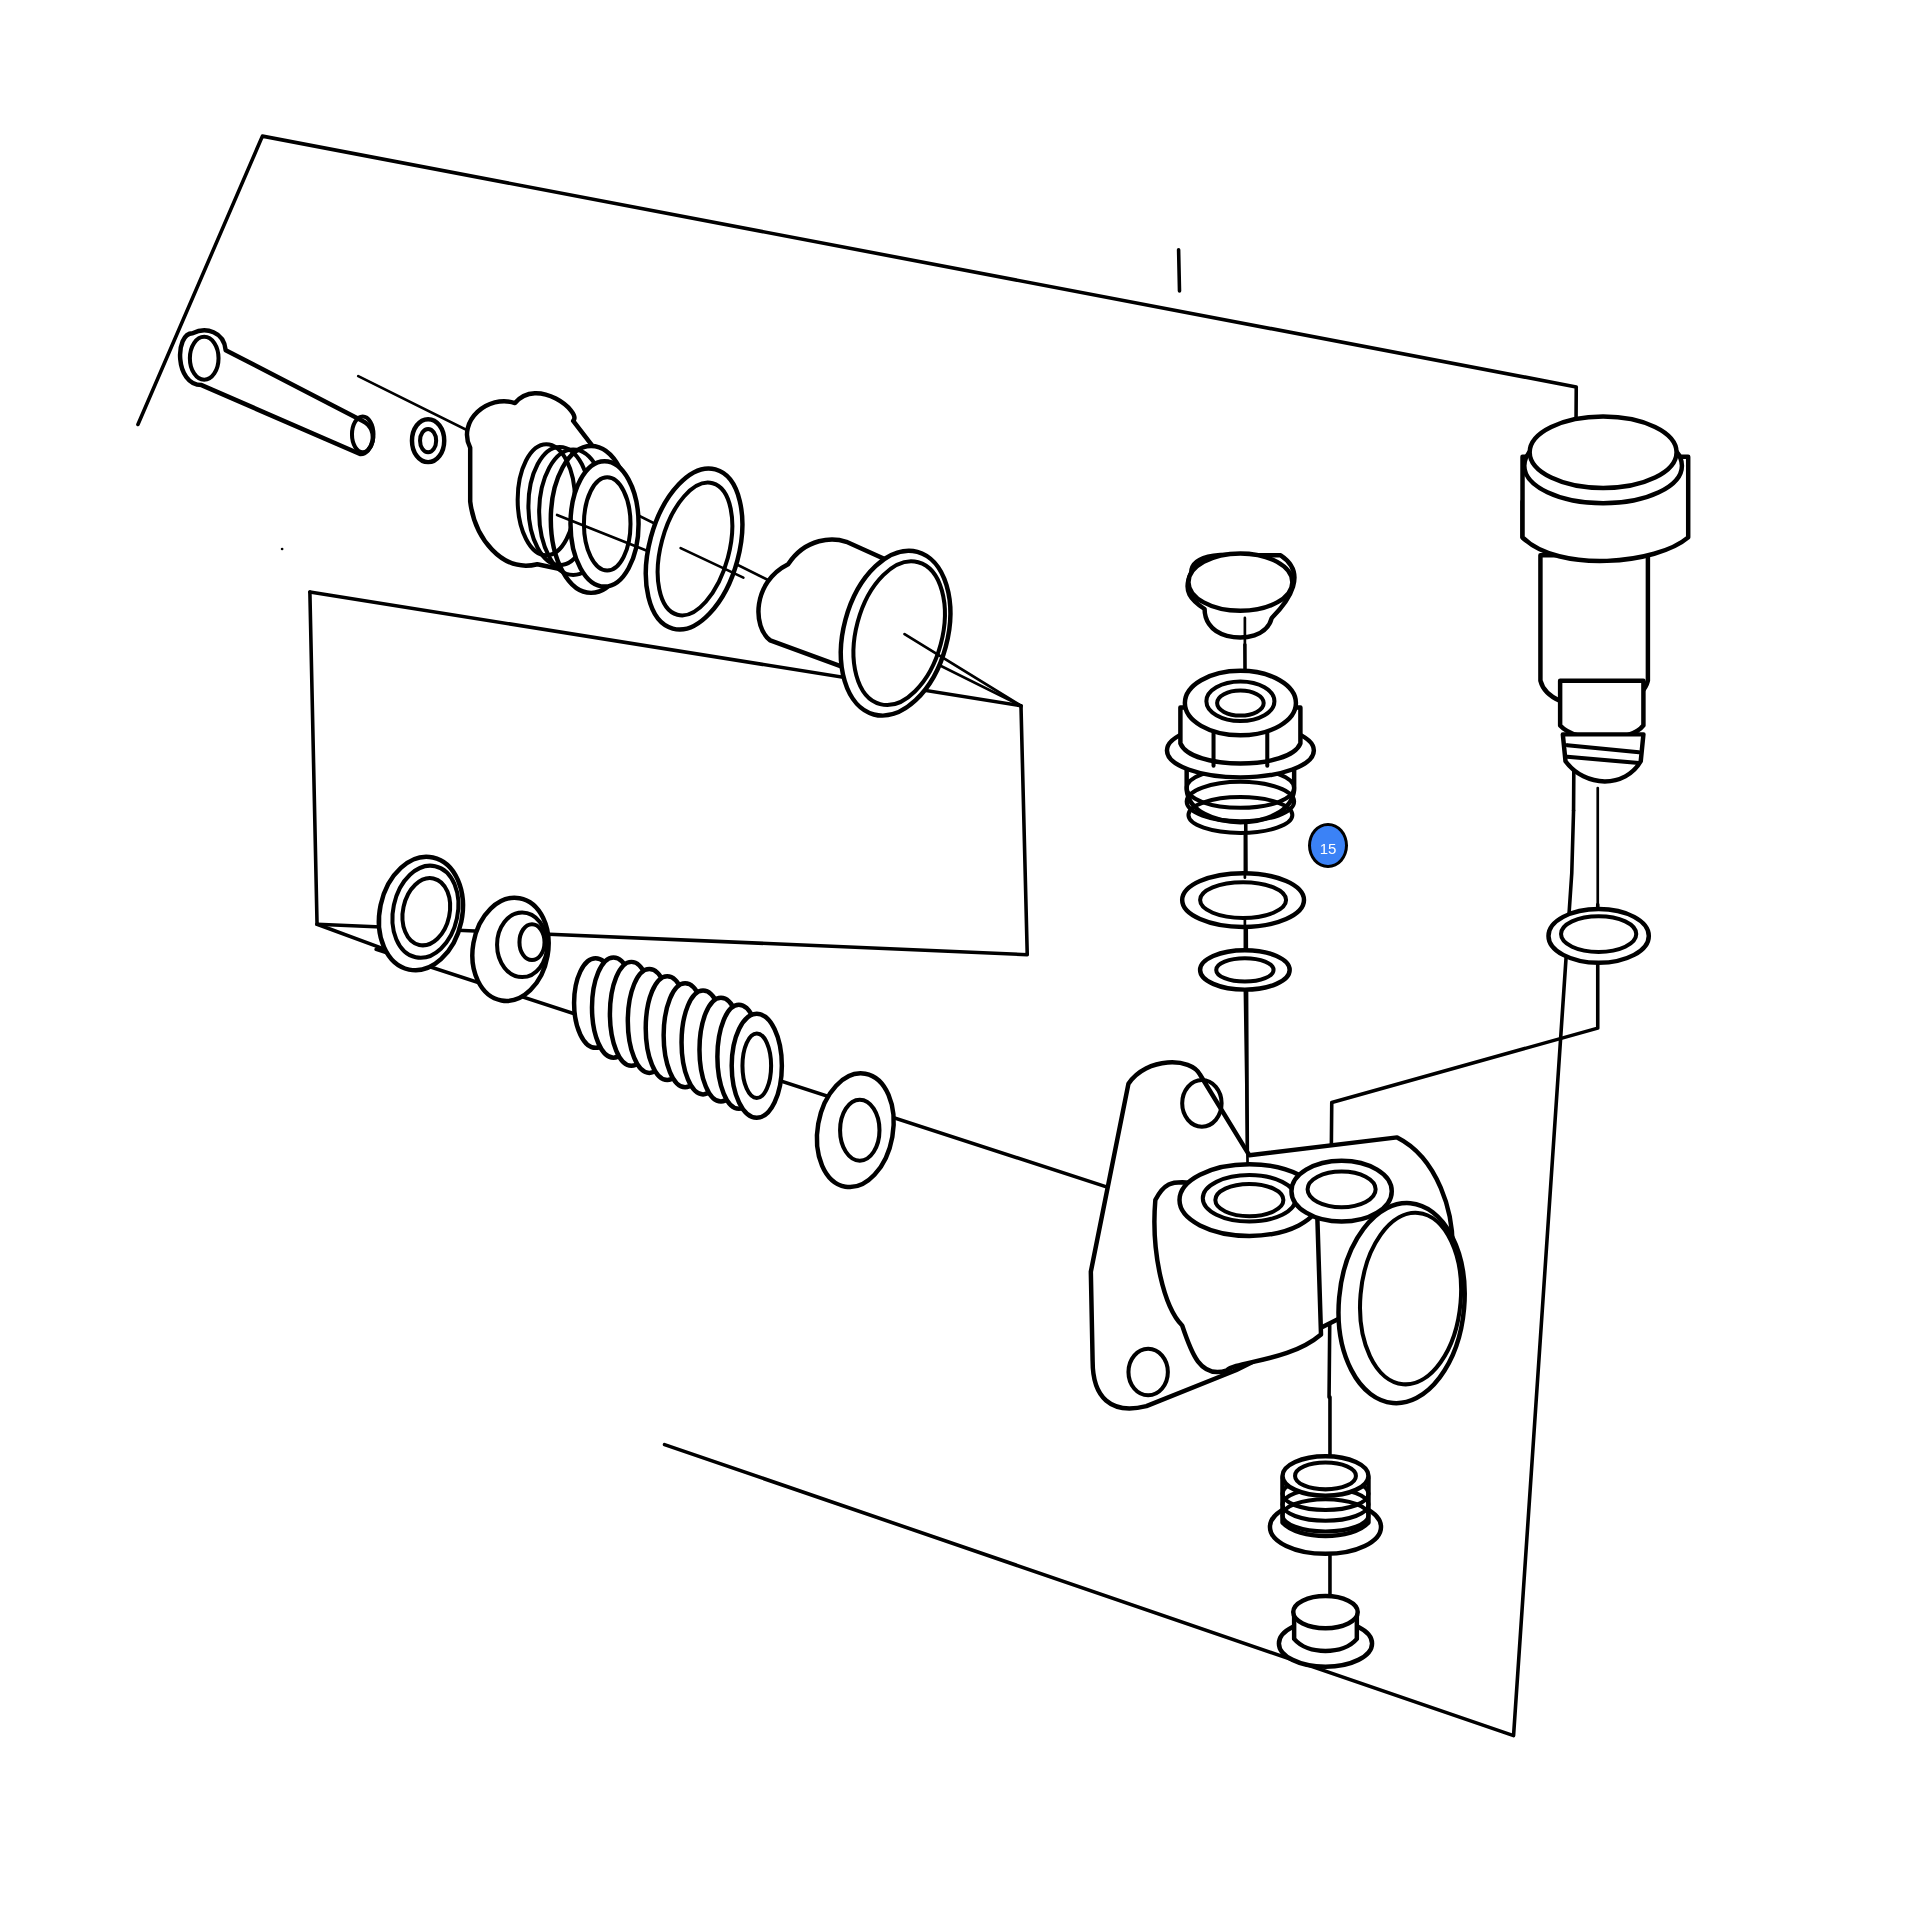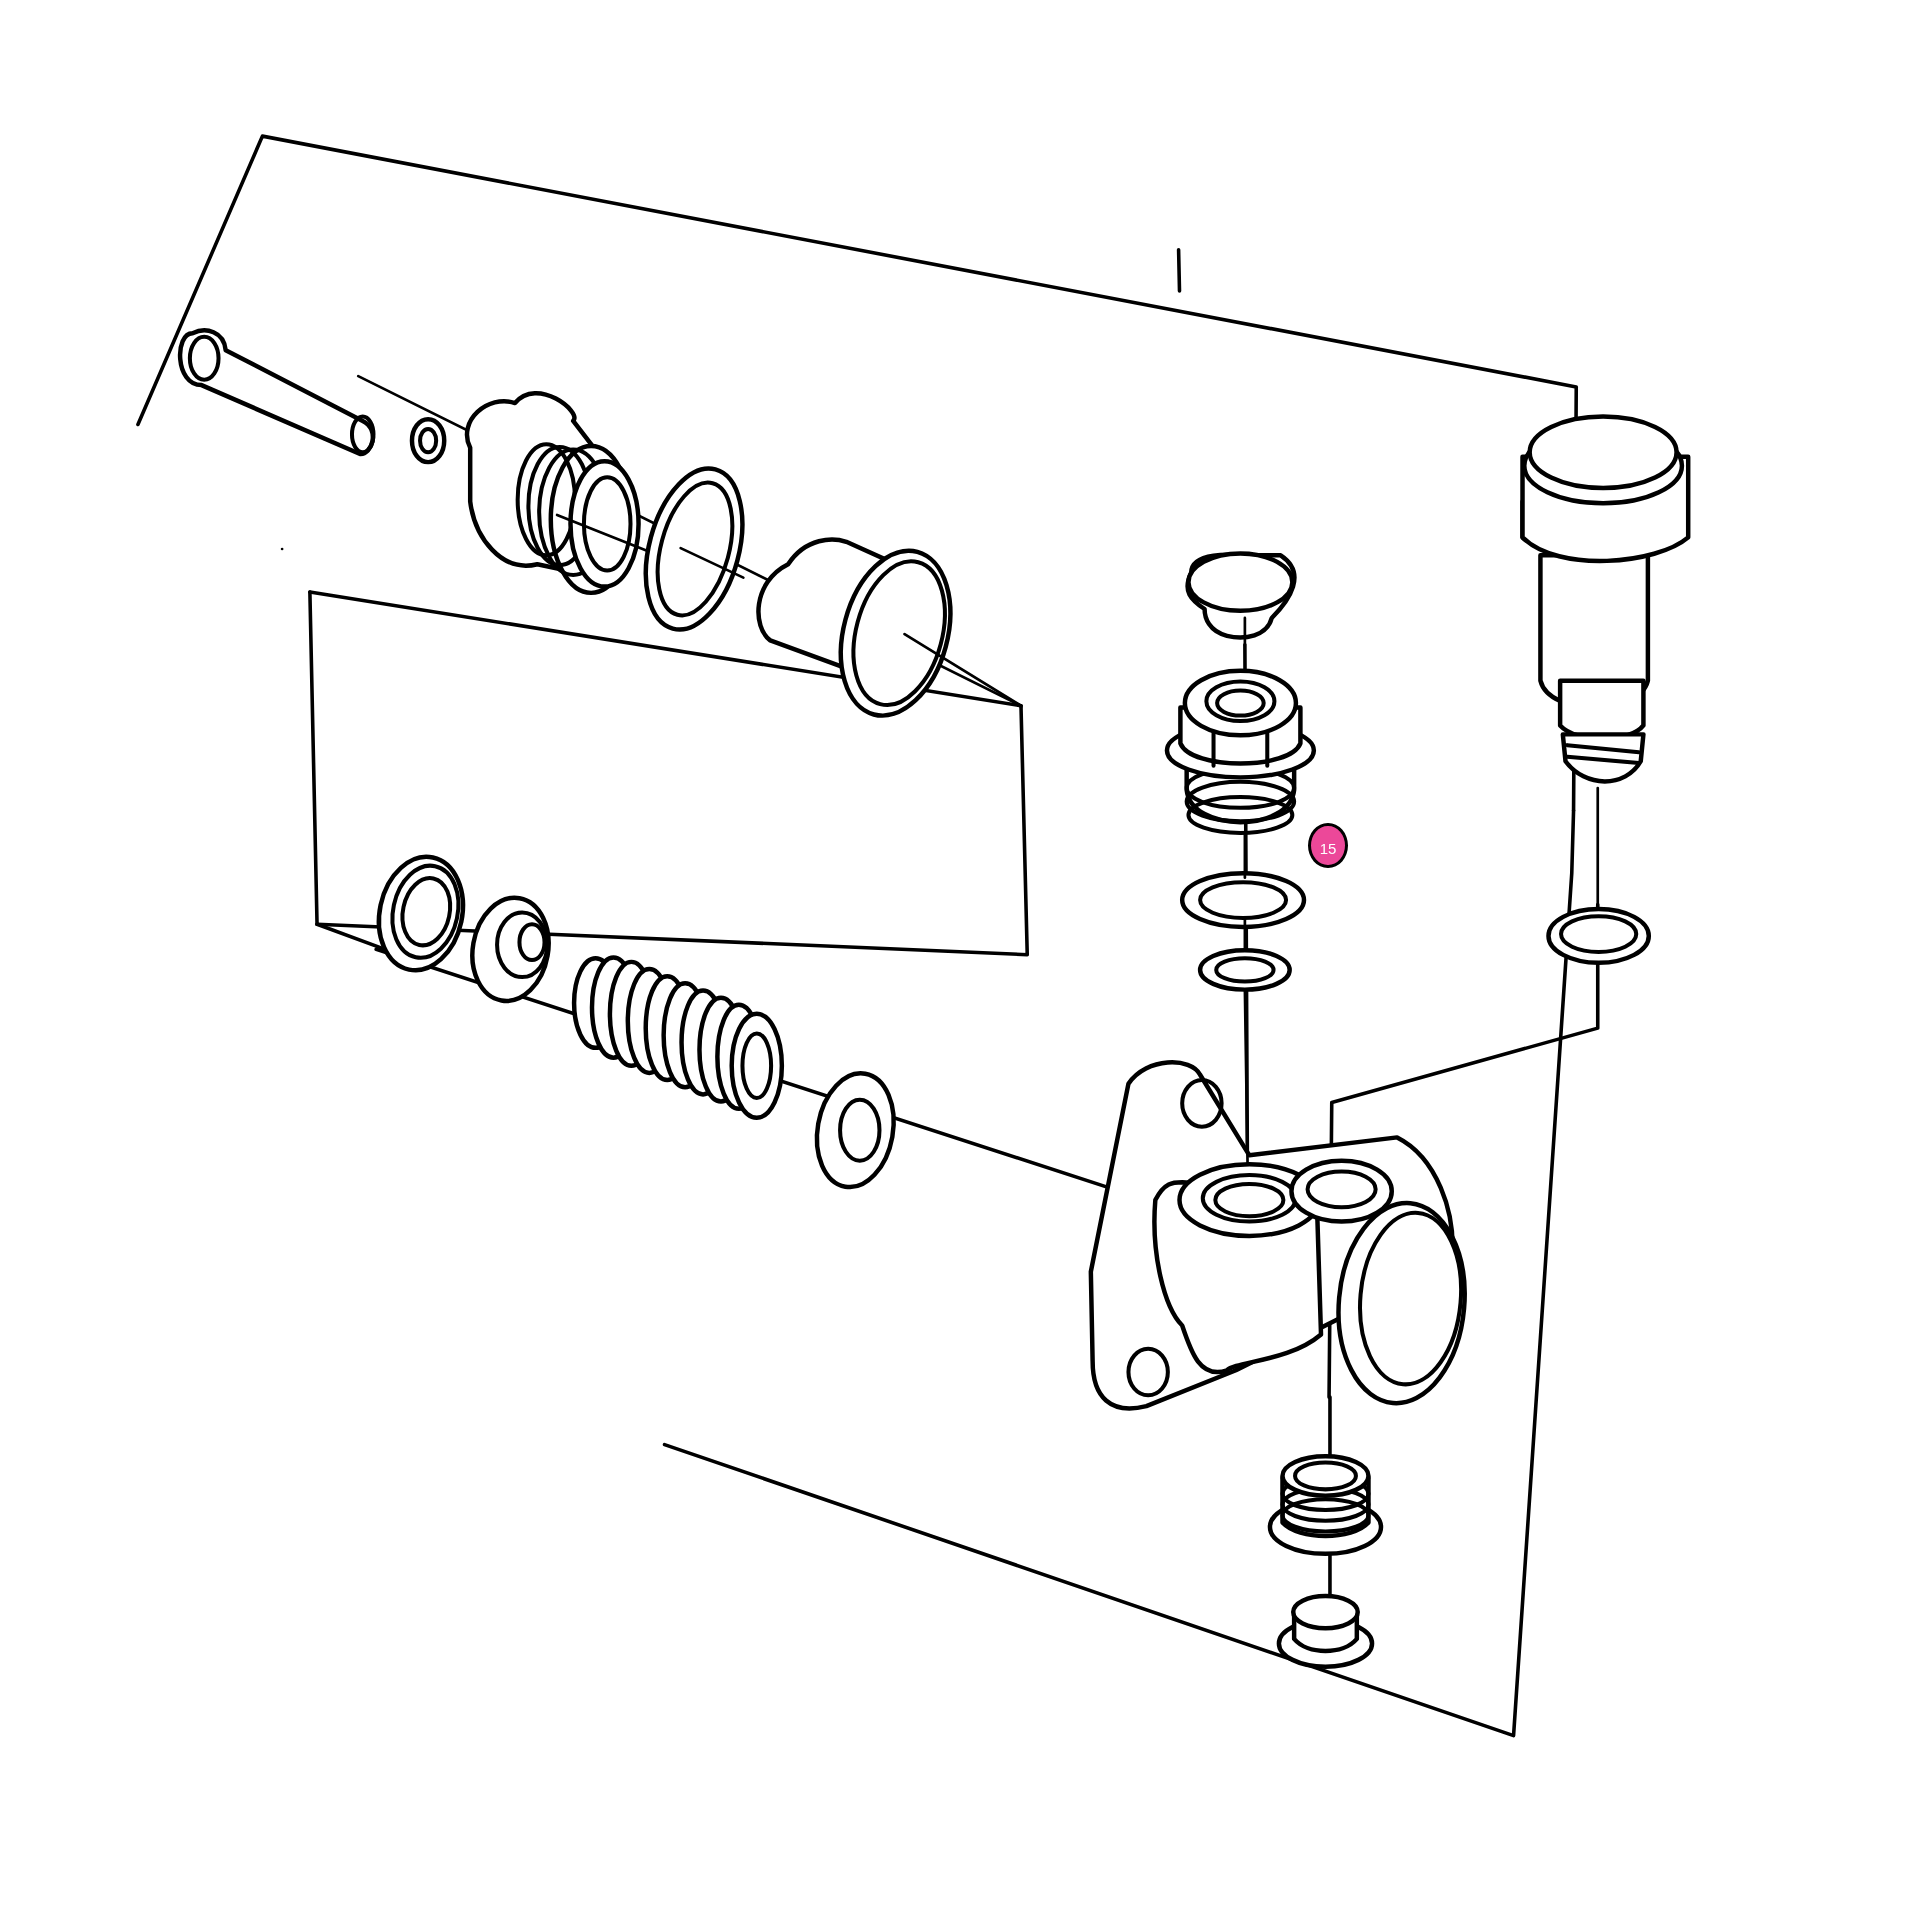--- a/index.html
+++ b/index.html
@@ -182,16 +182,16 @@
 
   <line class="thin" x1="1390" y1="690" x2="1390" y2="720"></line>
   <line class="thin" x1="1390" y1="930" x2="1390" y2="980"></line>
   <line class="thin" x1="1390" y1="1025" x2="1390" y2="1060"></line>
   <line class="thin" x1="1390" y1="1105" x2="1393" y2="1300"></line>
   <line class="thin" x1="1784" y1="880" x2="1784" y2="1015"></line>
 
   <circle cx="315" cy="613" r="1.5" fill="#000"></circle>
 </svg>
 
-<div class="callout" style="left: 1308px; top: 823px; background: #ec4899; color: rgb(255, 255, 255);">
+<div class="callout" style="left: 1308px; top: 823px; background: #3b82f6; color: rgb(255, 255, 255);">
   <span>15</span>
 </div>
 
 
 </body></html>

